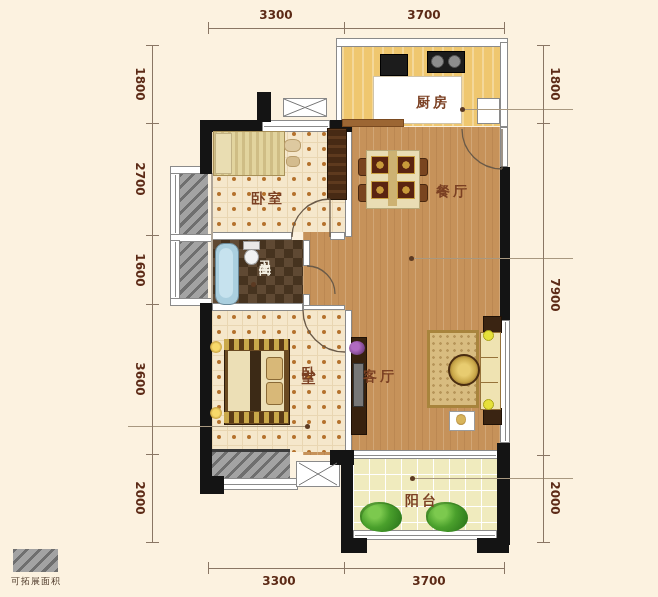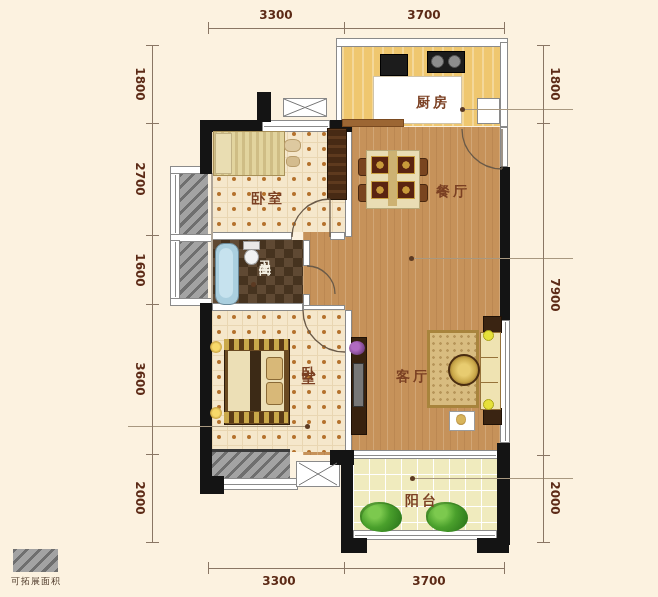--- a/index.html
+++ b/index.html
@@ -164,21 +164,21 @@
     <g stroke="#777" stroke-width="1">
       <line x1="284" y1="99" x2="326" y2="116"></line>
       <line x1="284" y1="116" x2="326" y2="99"></line>
       <line x1="299" y1="463" x2="337" y2="485"></line>
       <line x1="299" y1="485" x2="337" y2="463"></line>
     </g>
   </svg>
 
   <div class="rlabel" style="left:403px;top:94px;width:60px">厨房</div>
   <div class="rlabel" style="left:423px;top:183px;width:60px">餐厅</div>
-  <div class="rlabel" style="left:383px;top:368px;width:60px">客厅</div>
+  <div class="rlabel" style="left:350px;top:368px;width:60px">客厅</div>
   <div class="rlabel" style="left:238px;top:190px;width:60px">卧室</div>
   <div class="rlabel-v" style="left:300px;top:355px;height:50px">卧室</div>
   <div class="blabel-v" style="left:256px;top:251px;height:58px">卫生间</div>
   <div class="rlabel" style="left:392px;top:492px;width:60px">阳台</div>
 
   <div class="leader" style="left:462px;top:109px;width:111px"></div>
   <div class="leader" style="left:411px;top:258px;width:162px"></div>
   <div class="leader" style="left:412px;top:478px;width:161px"></div>
   <div class="leader" style="left:128px;top:426px;width:179px"></div>
   <div class="dot" style="left:460px;top:107px"></div>

